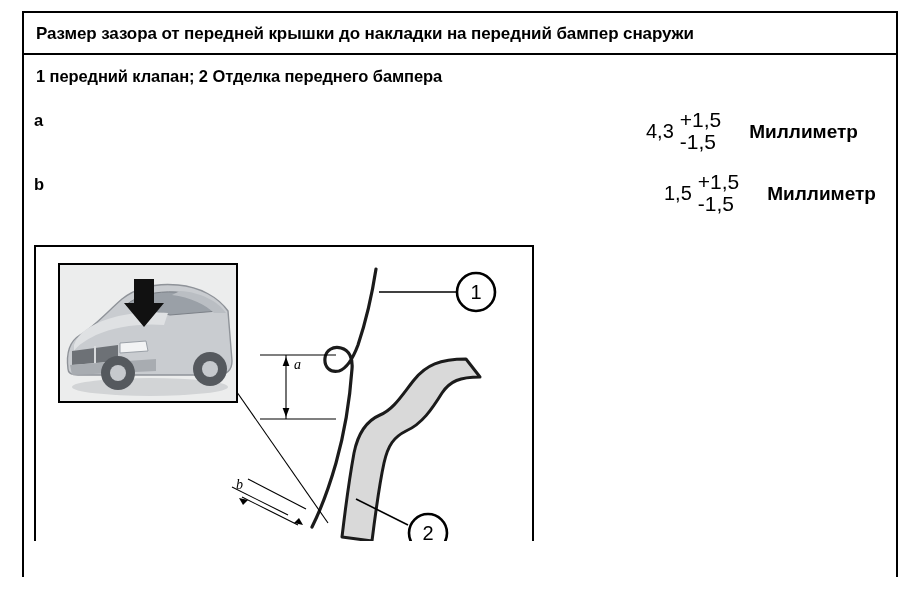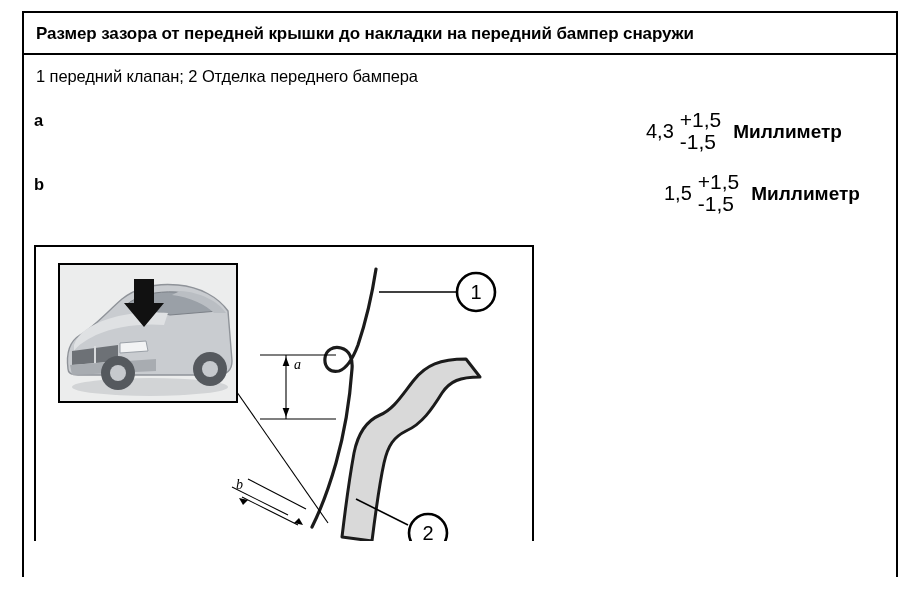--- a/index.html
+++ b/index.html
@@ -55,21 +55,21 @@
     width: 100%;
     height: 486px;
     padding: 0;
   }
 
   .legend {
     position: absolute;
     left: 12px;
     top: 12px;
     font-size: 16.5px;
-    font-weight: normal;
+    font-weight: bold;
     letter-spacing: -0.1px;
   }
 
   
   .dim-row {
     position: absolute;
     left: 0;
     right: 0;
     height: 68px;
   }
@@ -101,21 +101,21 @@
     display: flex;
     flex-direction: column;
     justify-content: center;
     line-height: 1.05;
     font-size: 21px;
     padding-bottom: 2px;
   }
   .dim-unit {
     font-size: 19px;
     font-weight: bold;
-    margin-left: 6px;
+    margin-left: 22px;
   }
 
   
   .figure-box {
     position: absolute;
     left: 10px;
     top: 190px;
     width: 500px;
     height: 296px;
     border: 2px solid #000;

